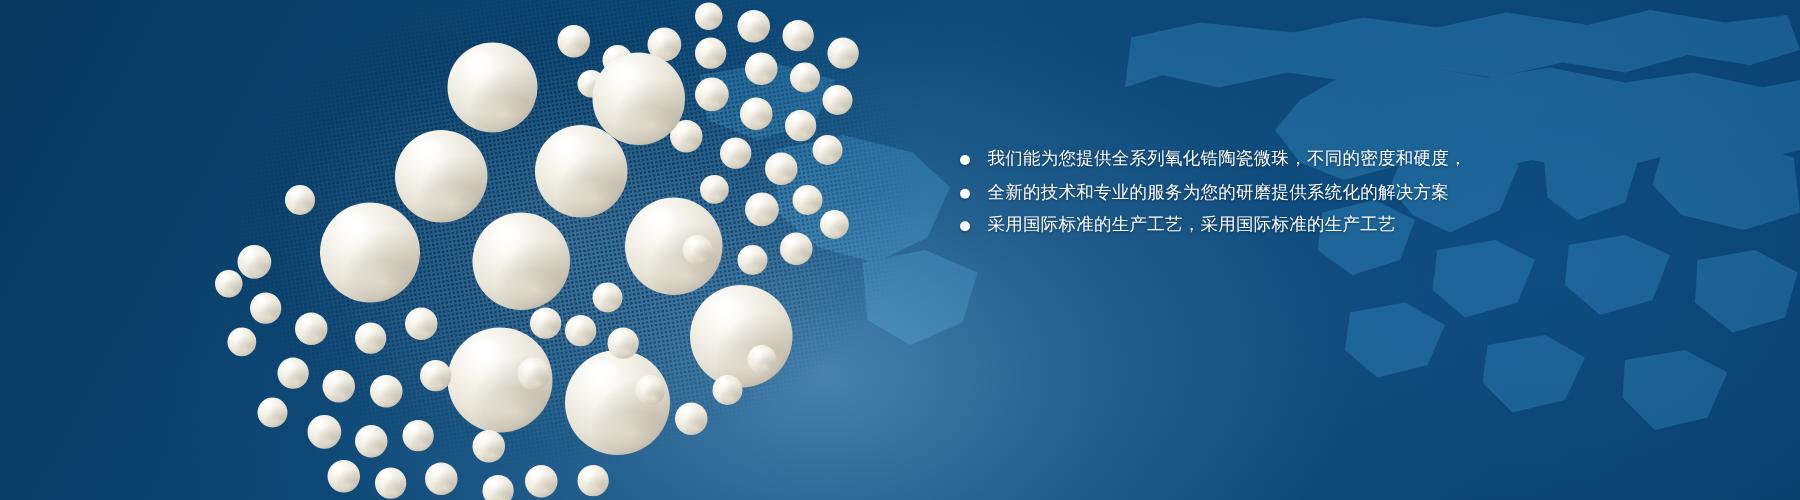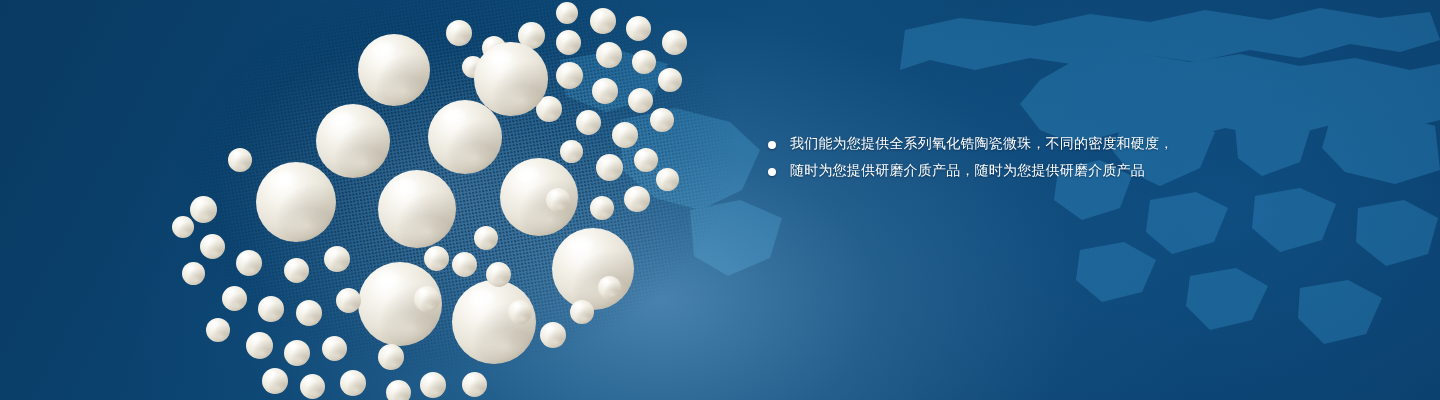--- a/index.html
+++ b/index.html
@@ -54,21 +54,21 @@
   }
 
   
   #copy { position:absolute; left:764px; top:104px; width:560px; }
 
   #banner-title {
     color:#ffffff; font-size:30px; line-height:40px; font-weight:400;
     letter-spacing:0.5px; text-shadow:0 1px 3px rgba(0,20,45,0.55);
   }
 
-  #feature-list { list-style:none; margin-top:28px; }
+  #feature-list { list-style:none; margin-top:11px; }
   .feature-item { position:relative; padding-left:26px; margin-bottom:3px; }
   .feature-bullet {
     position:absolute; left:4px; top:9px; width:8px; height:8px;
     border-radius:50%; background:#ffffff;
     box-shadow:0 1px 2px rgba(0,15,35,0.45);
   }
   .feature-text {
     display:block; color:#ffffff; font-size:14px; line-height:23.5px;
     letter-spacing:0.2px; text-shadow:0 1px 2px rgba(0,20,45,0.5);
   }
@@ -180,18 +180,22 @@
 
   <div id="copy">
 
     <ul id="feature-list">
       <li class="feature-item">
         <span class="feature-bullet"></span>
         <span class="feature-text">我们能为您提供全系列氧化锆陶瓷微珠，不同的密度和硬度，</span>
       </li>
       <li class="feature-item">
         <span class="feature-bullet"></span>
-        <span class="feature-text">随时为您提供研磨介质产品，随时为您提供研磨介质产品</span>
+        <span class="feature-text">全新的技术和专业的服务为您的研磨提供系统化的解决方案</span>
+      </li>
+      <li class="feature-item">
+        <span class="feature-bullet"></span>
+        <span class="feature-text">采用国际标准的生产工艺，采用国际标准的生产工艺</span>
       </li>
     </ul>
   </div>
 
 </div>
 
 </body></html>

